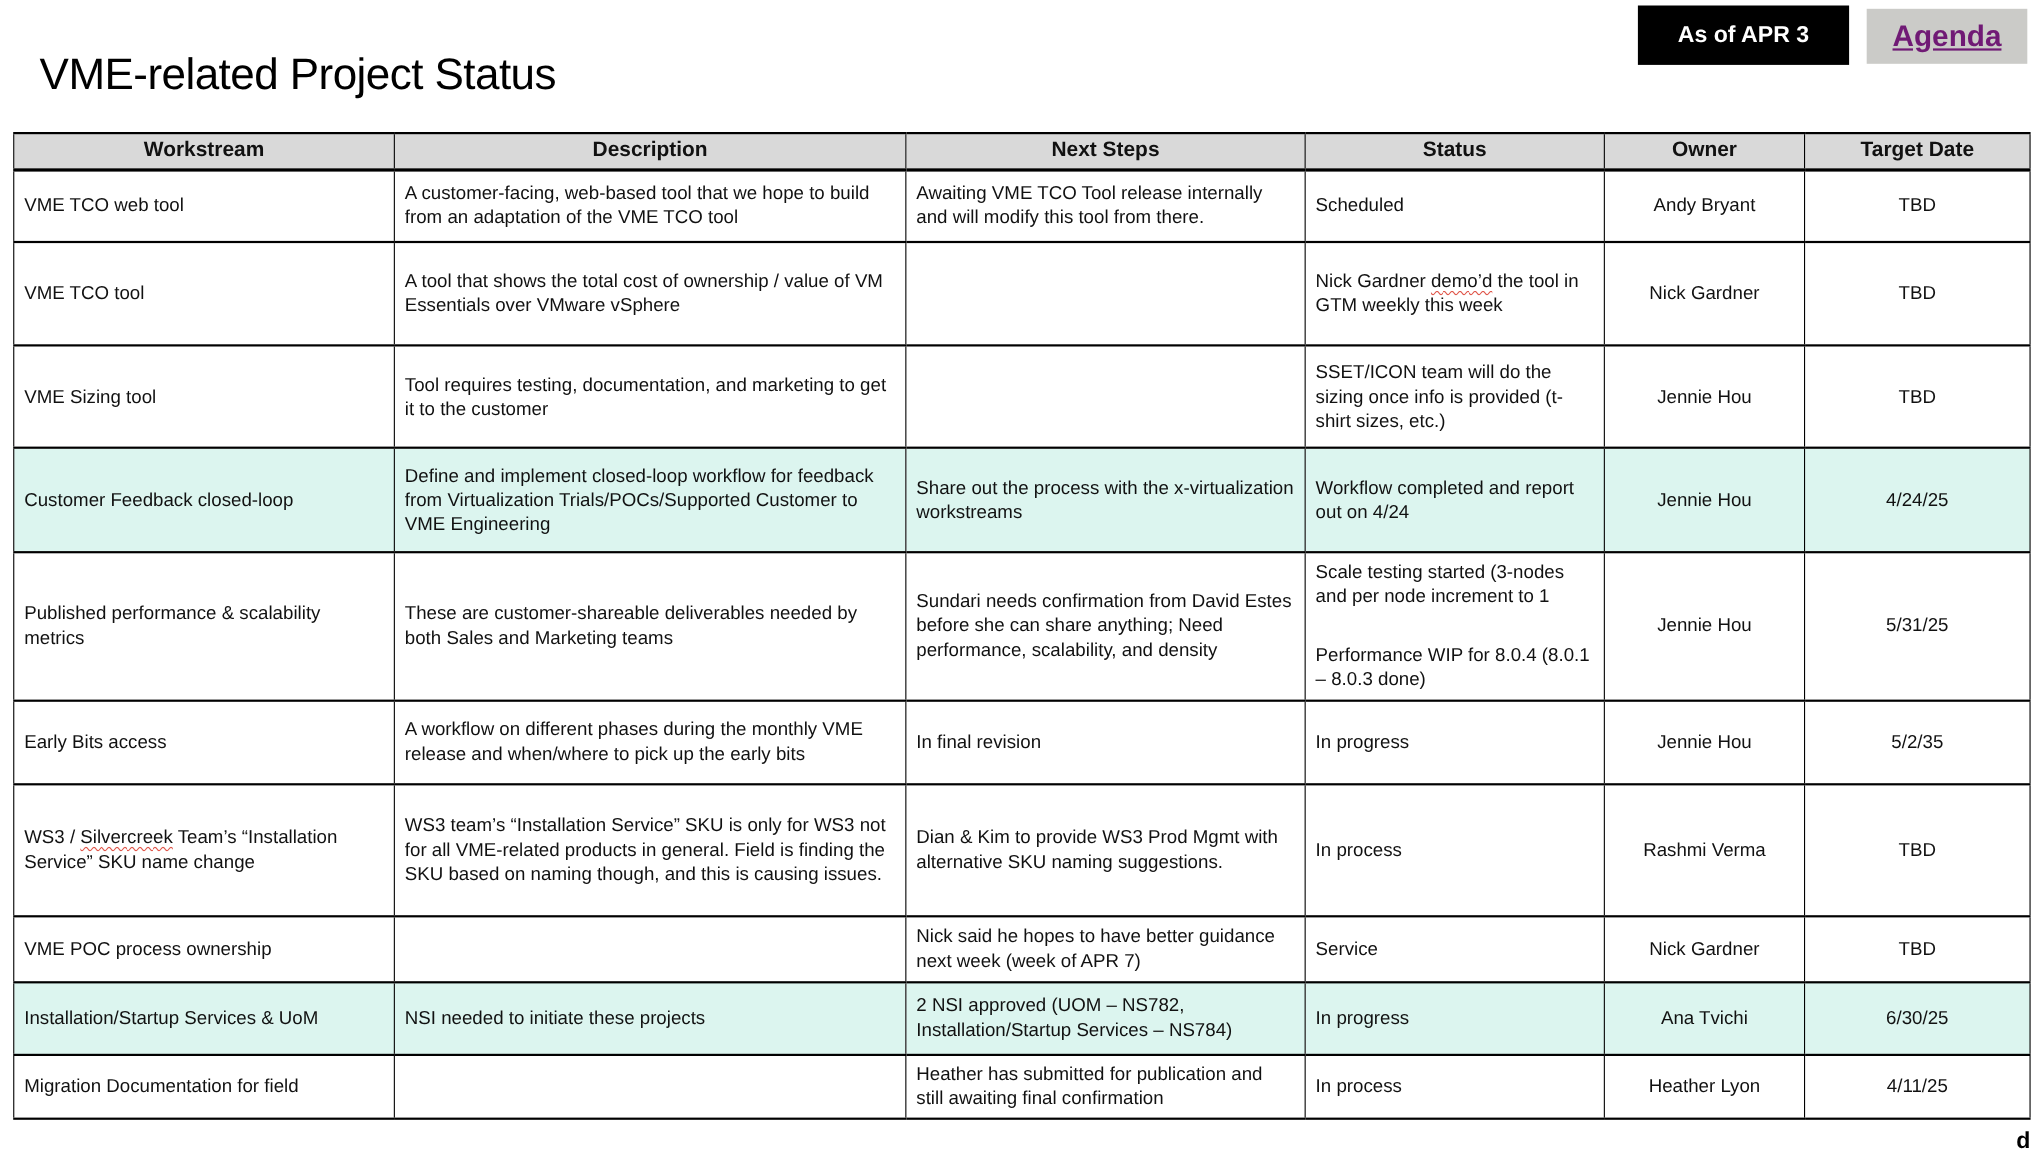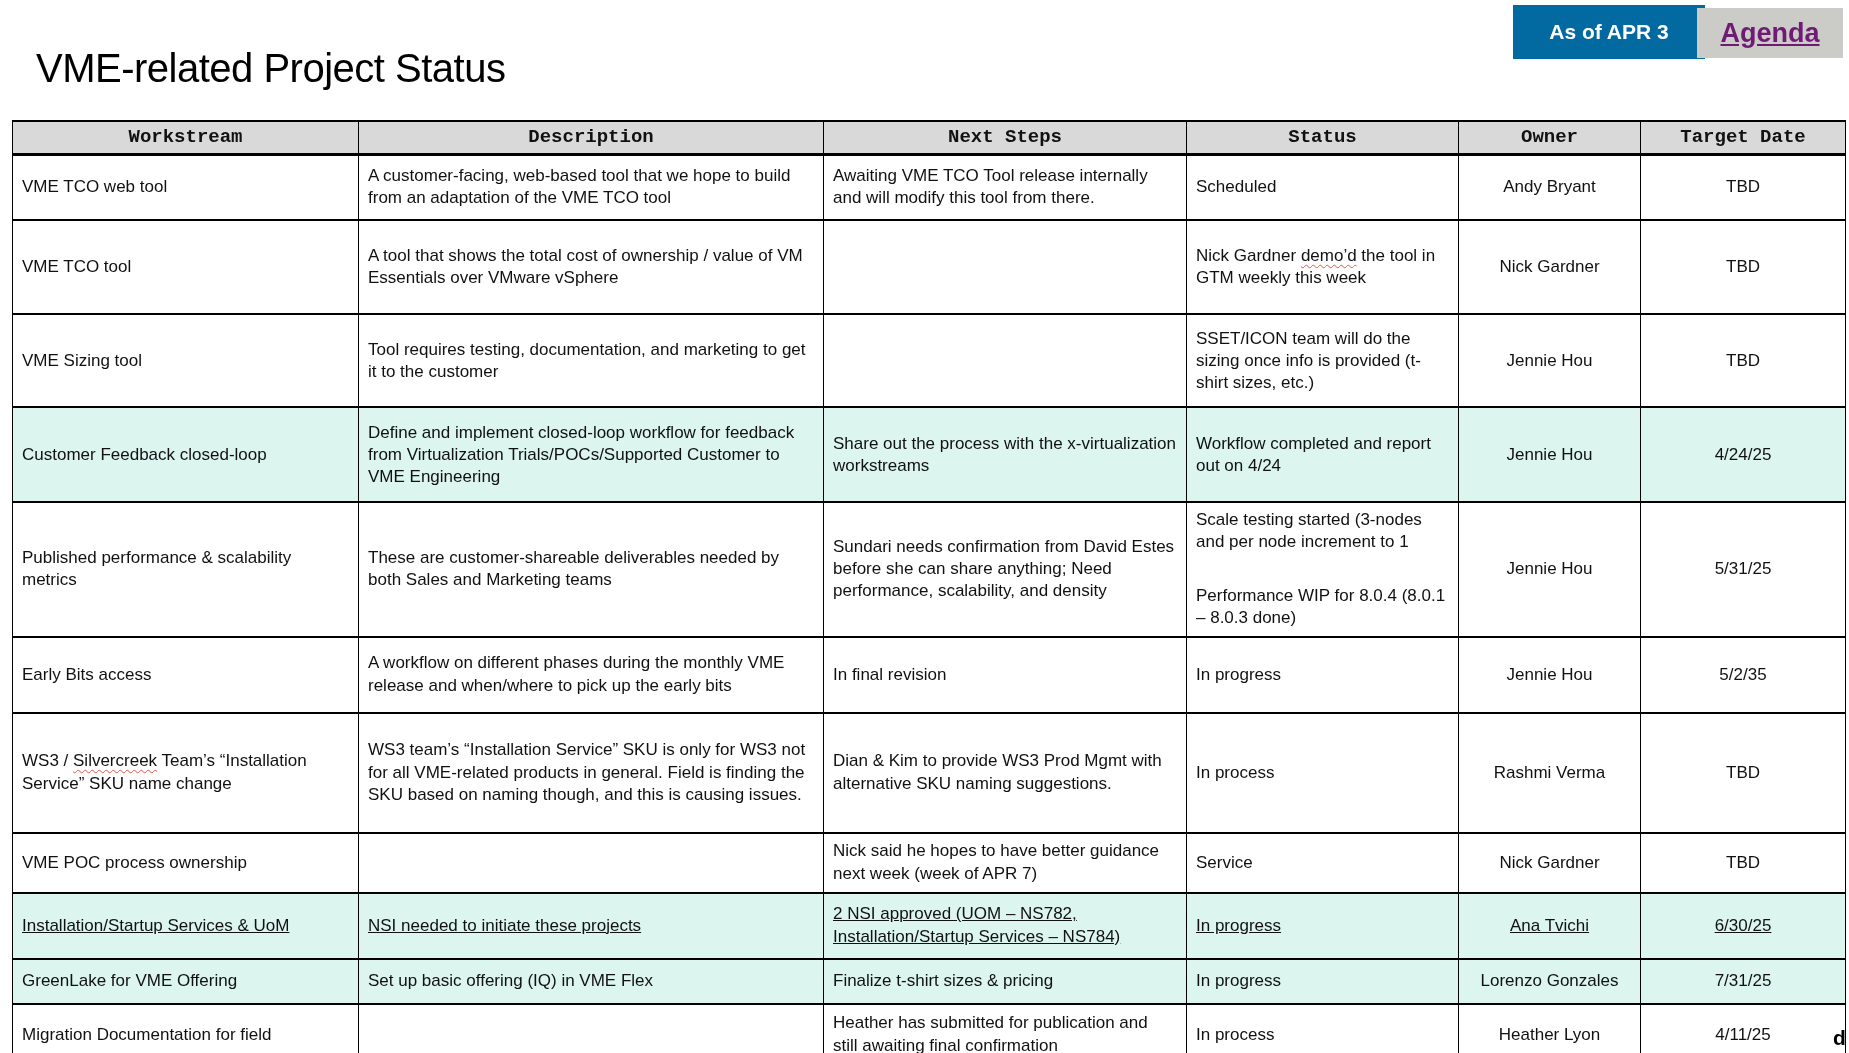--- a/index.html
+++ b/index.html
@@ -16,25 +16,25 @@
     left: 36px; top: 46px;
     font-size: 40px;
     font-weight: normal;
     letter-spacing: -0.5px;
     color: #000;
   }
   .asof-badge {
     position: absolute;
     left: 1489px; top: 5px;
     width: 192px; height: 54px;
-    background: #0369a1;
+    background: #000000;
     color: #fff;
     font-size: 21px;
     font-weight: bold;
-    display: flex; align-items: center; justify-content: center; margin-left: 24px;
+    display: flex; align-items: center; justify-content: center;
   }
   .agenda-btn {
     position: absolute;
     left: 1697px; top: 8px;
     width: 146px; height: 50px;
     background: #cbcbc8;
     color: #701a75;
     font-size: 27px;
     font-weight: bold;
     text-decoration: underline;
@@ -60,42 +60,41 @@
     overflow: hidden;
   }
   .status-table th {
     background: var(--header-bg, #d9d9d9);
     font-size: 19px;
     font-weight: bold;
     text-align: center;
     height: 33px;
     border-bottom-width: 3px;
     padding: 3px 4px;
-    font-family: Liberation Mono, monospace;
   }
   .status-table tr.hl td { background: var(--hl, #dcf5ef); }
   .status-table td.col-owner,
   .status-table td.col-target_date { text-align: center; padding: 4px; }
   .cell-para + .cell-para { margin-top: 32px; }
   .wavy {
     text-decoration: underline;
     text-decoration-style: wavy;
     text-decoration-color: #e0564a;
     text-decoration-thickness: 1px;
     text-underline-offset: 3px;
   }
   tbody tr:nth-child(1)  { height: 66px; }
   tbody tr:nth-child(2)  { height: 94px; }
   tbody tr:nth-child(3)  { height: 93px; }
   tbody tr:nth-child(4)  { height: 95px; }
   tbody tr:nth-child(5)  { height: 125px; }
   tbody tr:nth-child(6)  { height: 76px; }
   tbody tr:nth-child(7)  { height: 120px; }
   tbody tr:nth-child(8)  { height: 60px; }
-  tbody tr:nth-child(9)  { height: 66px; text-decoration: underline; }
+  tbody tr:nth-child(9)  { height: 66px; }
   tbody tr:nth-child(10) { height: 45px; }
   tbody tr:nth-child(11) { height: 62px; }
   .stray-char {
     position: absolute;
     left: 1833px; top: 1026px;
     font-size: 21px;
     font-weight: bold;
     color: #000;
   }
 </style>
@@ -200,28 +199,20 @@
         <td class="col-target_date">TBD</td>
       </tr>
       <tr class="hl">
         <td class="col-workstream">Installation/Startup Services &amp; UoM</td>
         <td class="col-description">NSI needed to initiate these projects</td>
         <td class="col-next_steps">2 NSI approved (UOM – NS782, Installation/Startup Services – NS784)</td>
         <td class="col-status">In progress</td>
         <td class="col-owner">Ana Tvichi</td>
         <td class="col-target_date">6/30/25</td>
       </tr>
-      <tr class="hl">
-        <td class="col-workstream">GreenLake for VME Offering</td>
-        <td class="col-description">Set up basic offering (IQ) in VME Flex</td>
-        <td class="col-next_steps">Finalize t-shirt sizes &amp; pricing</td>
-        <td class="col-status">In progress</td>
-        <td class="col-owner">Lorenzo Gonzales</td>
-        <td class="col-target_date">7/31/25</td>
-      </tr>
       <tr>
         <td class="col-workstream">Migration Documentation for field</td>
         <td class="col-description"></td>
         <td class="col-next_steps">Heather has submitted for publication and still awaiting final confirmation</td>
         <td class="col-status">In process</td>
         <td class="col-owner">Heather Lyon</td>
         <td class="col-target_date">4/11/25</td>
       </tr>
     </tbody>
 </table>

